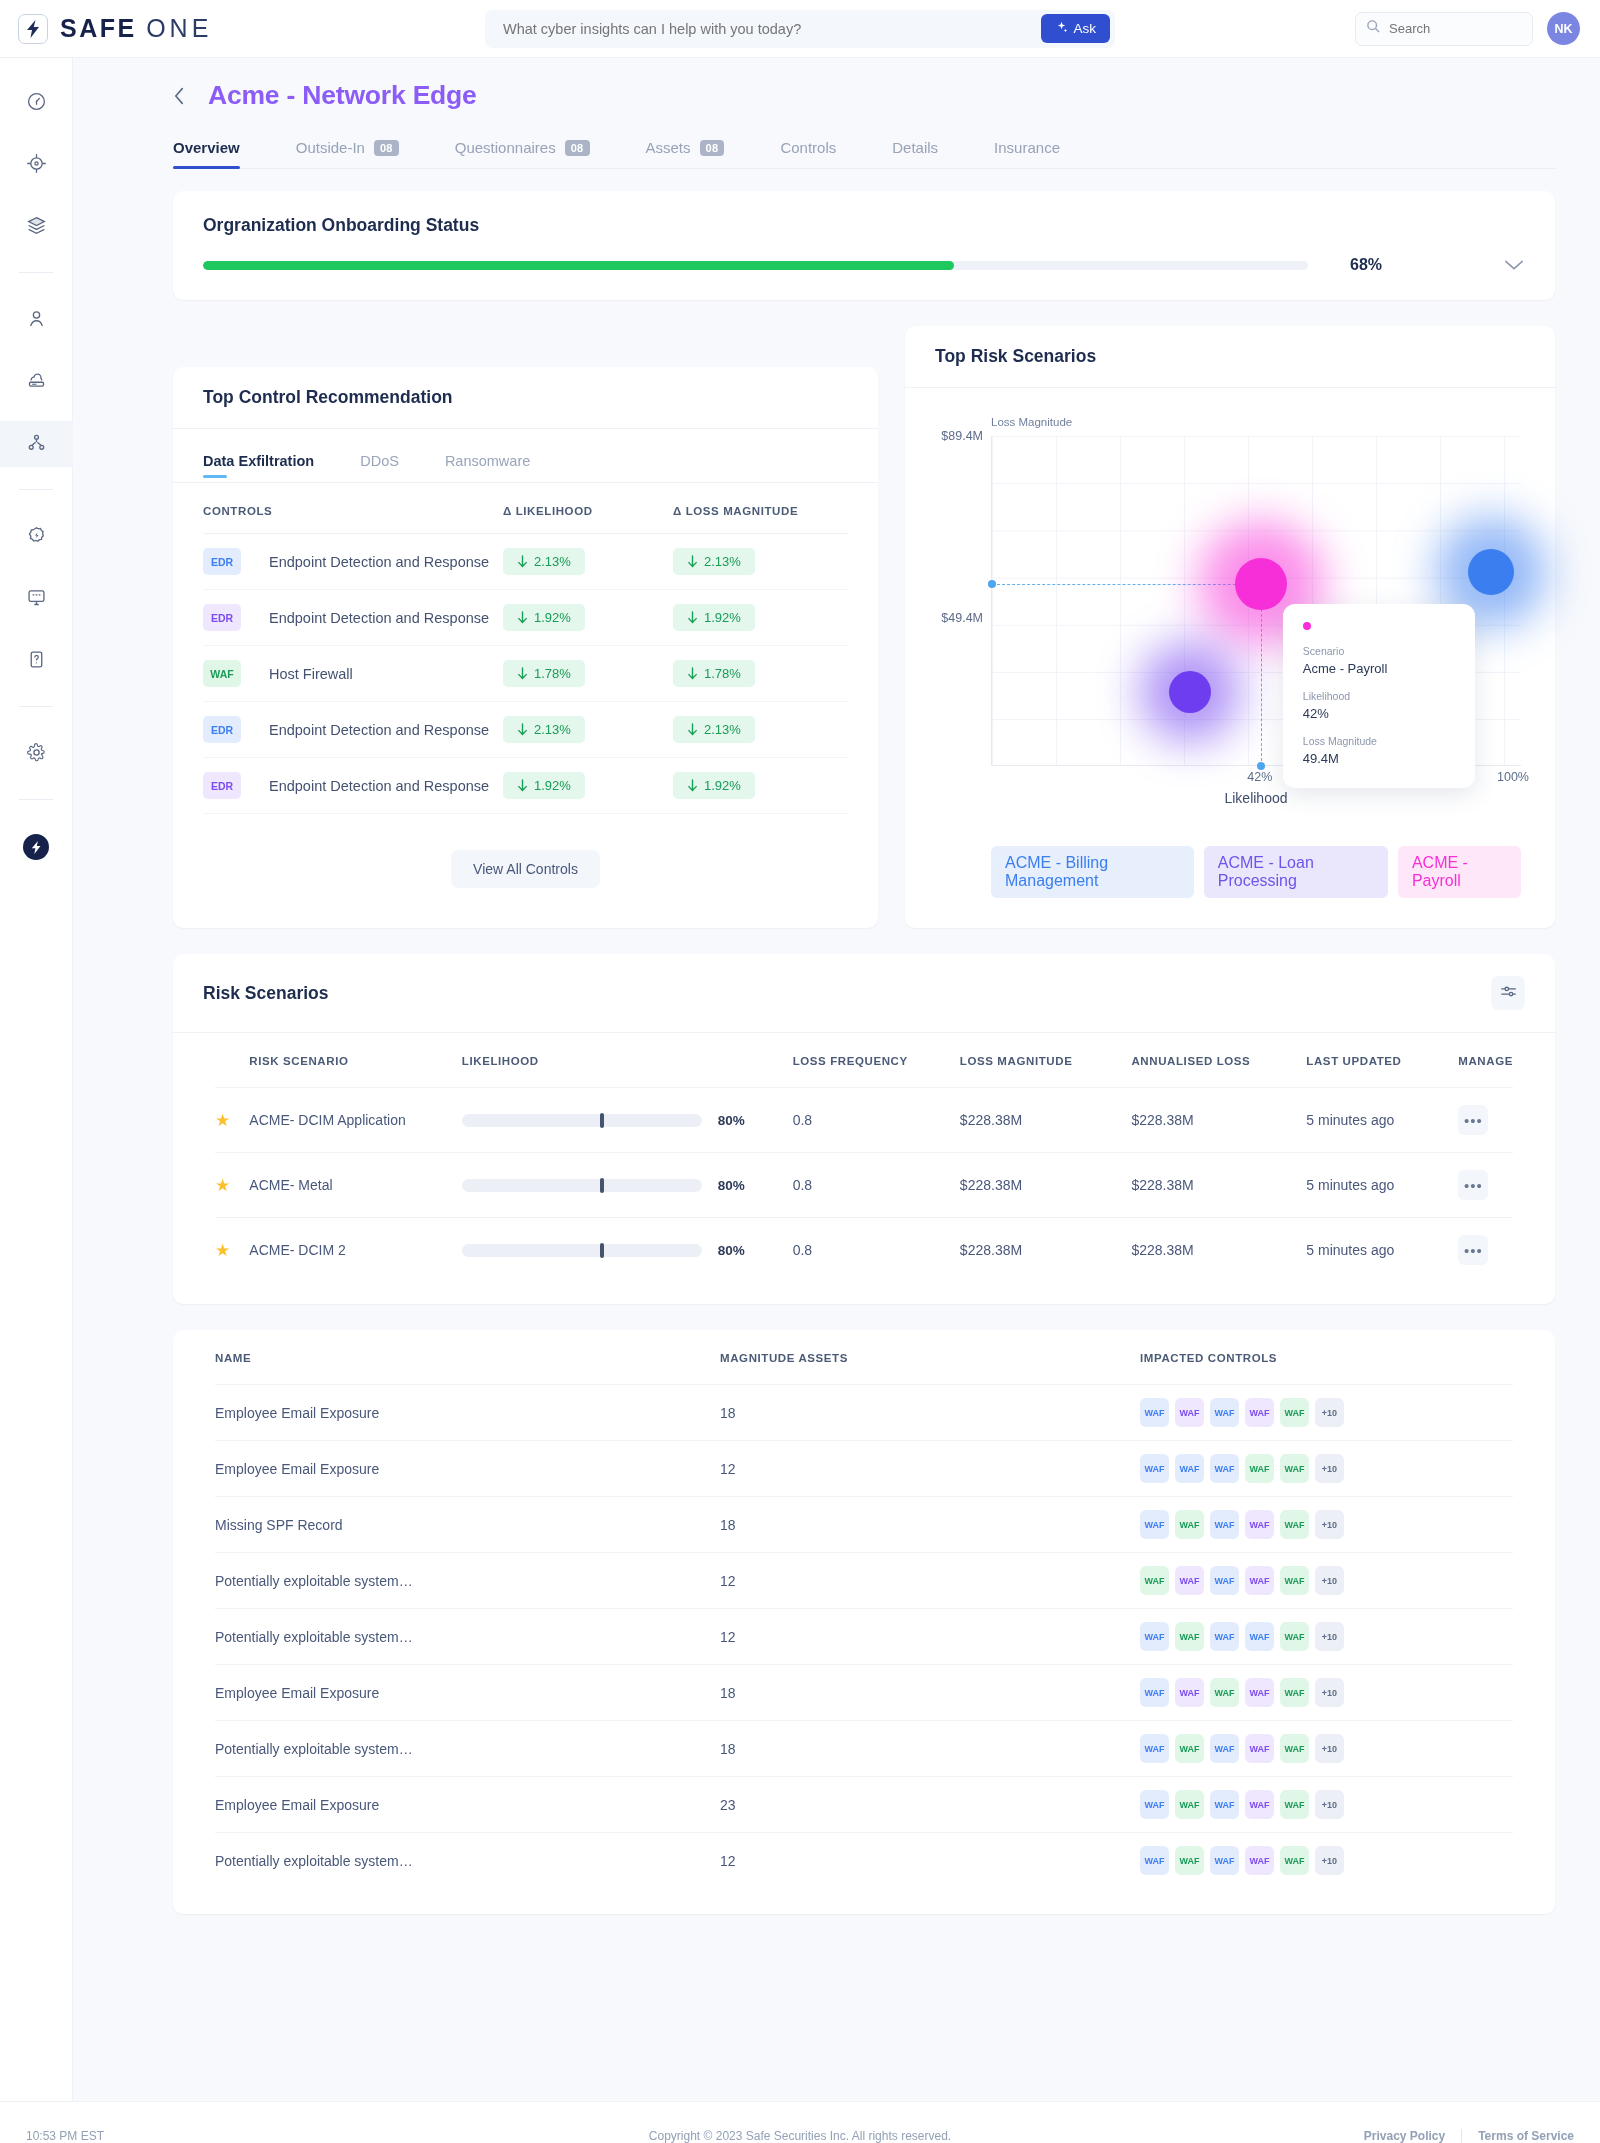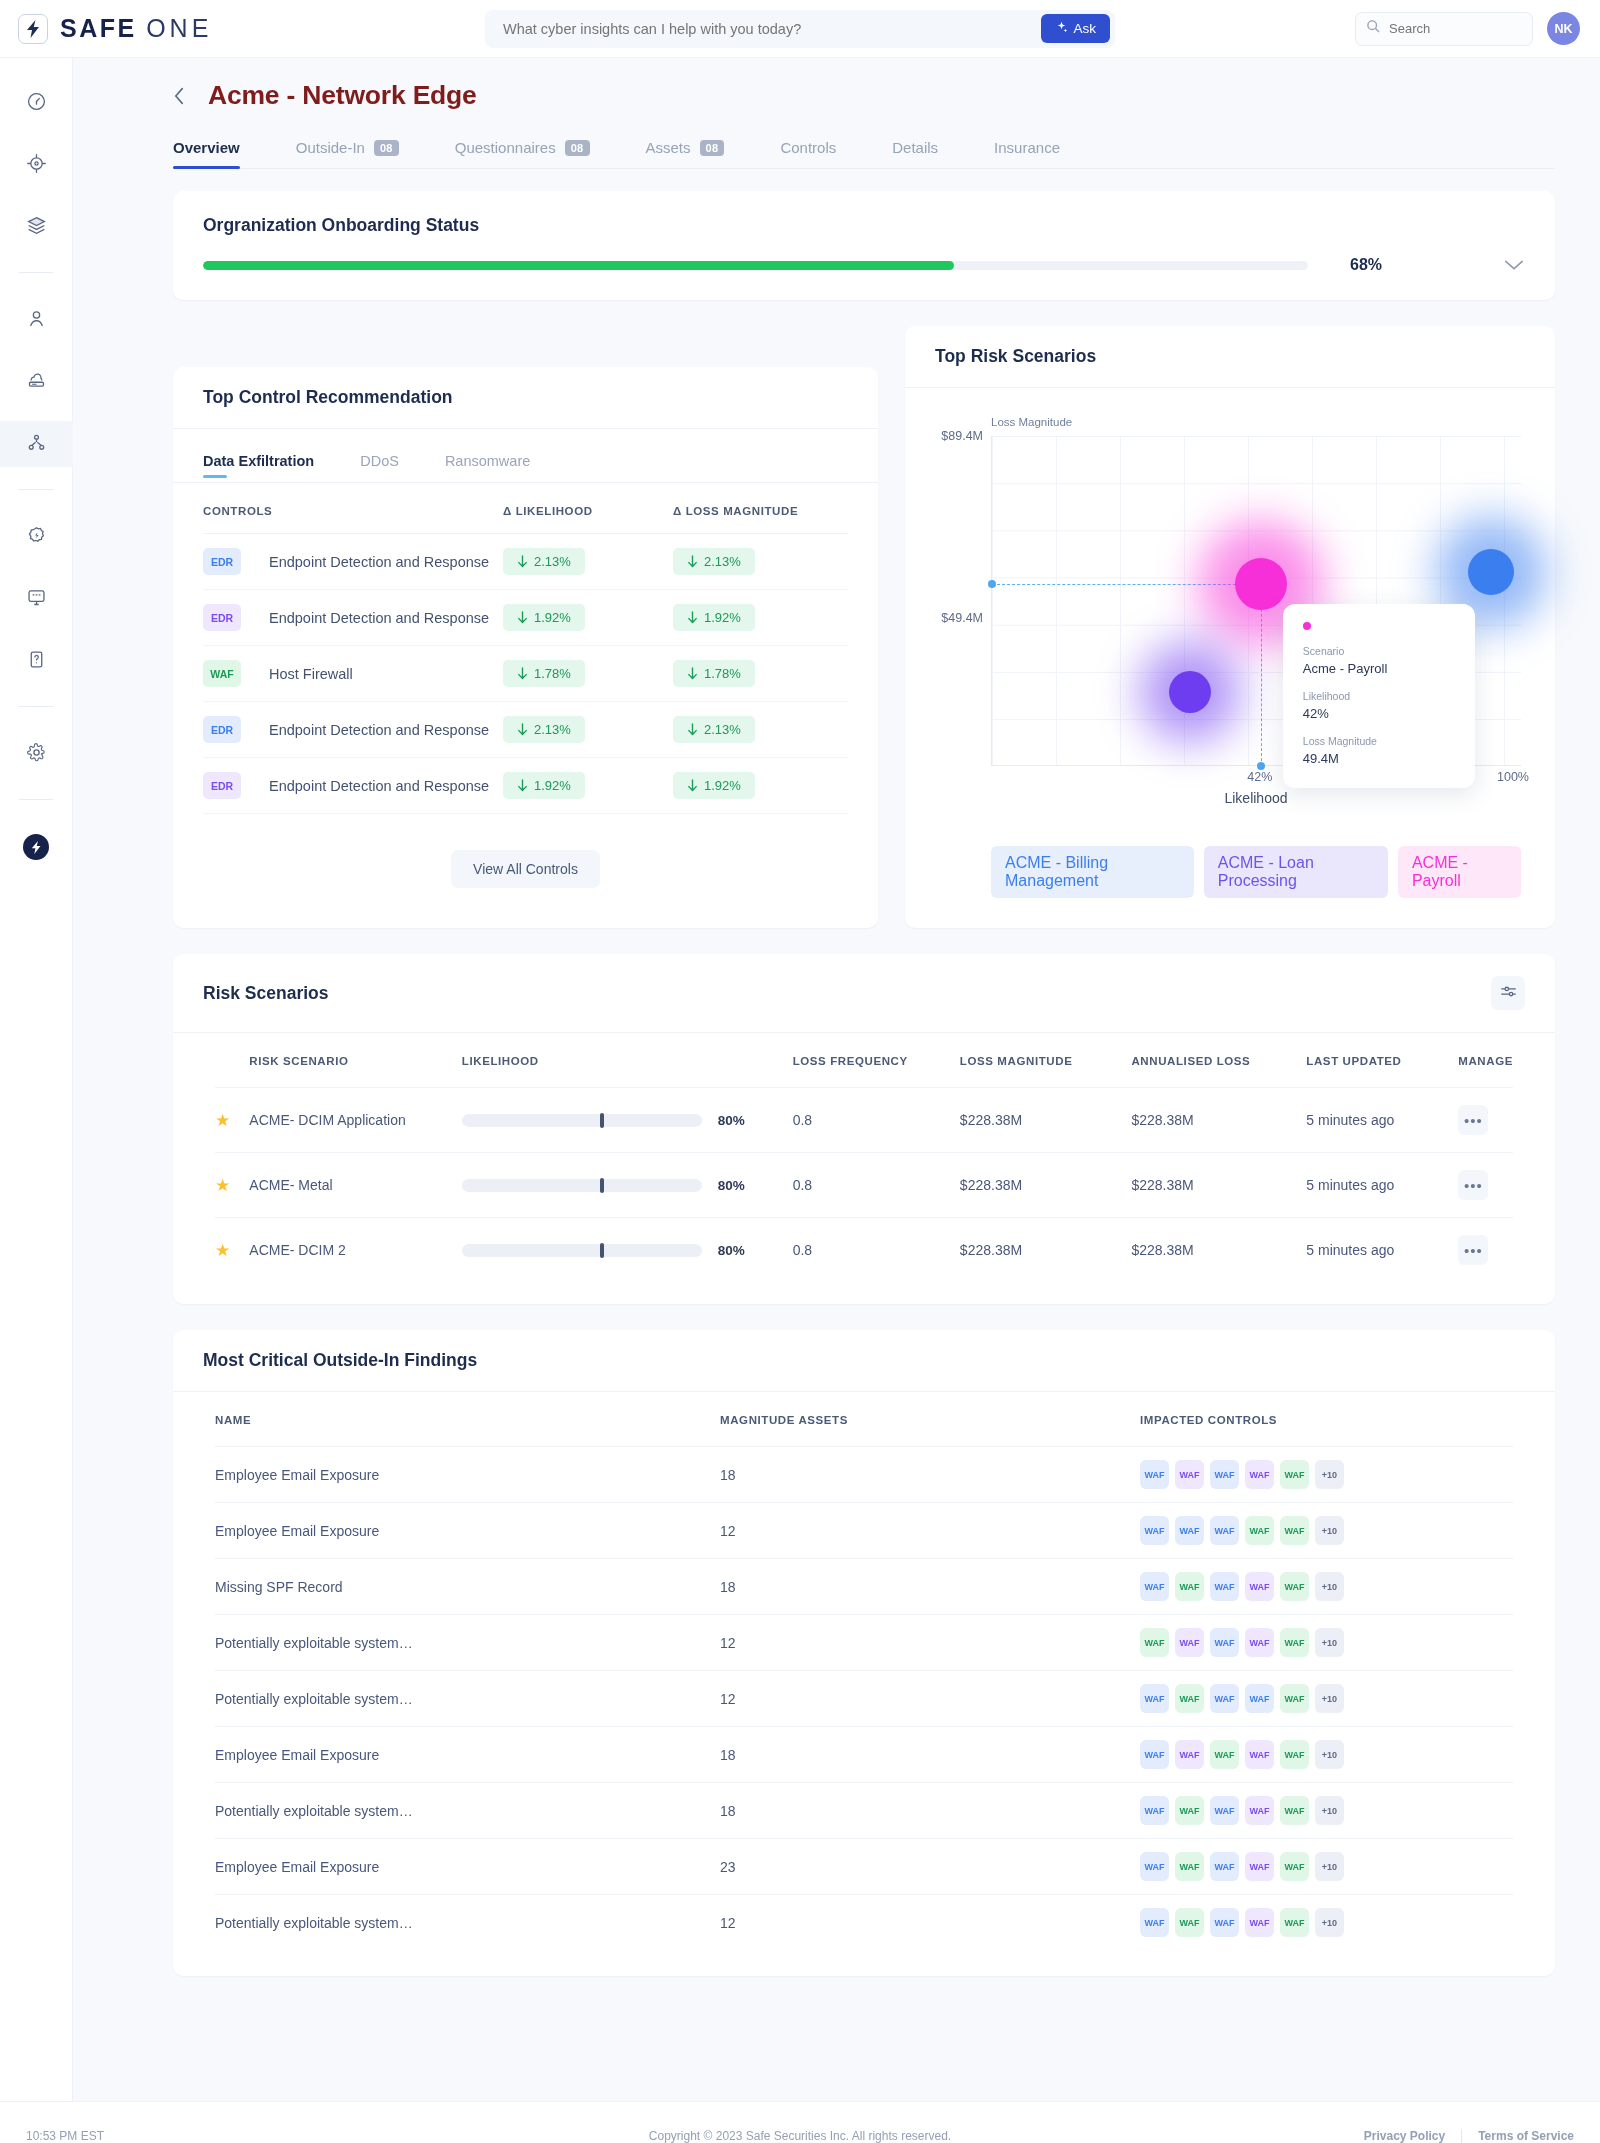--- a/index.html
+++ b/index.html
@@ -66,21 +66,21 @@
   .side-div { width: 34px; height: 1px; background: #e8ecf3; margin: 6px 0 24px; }
   .side-logo {
     width: 26px; height: 26px; border-radius: 50%; background: #16224a;
     display: flex; align-items: center; justify-content: center; color: #fff;
   }
   
   .main { position: absolute; left: 73px; top: 58px; right: 0; bottom: 0; overflow: hidden; }
   .page-head { padding: 22px 45px 0 100px; }
   .title-row { display: flex; align-items: center; gap: 22px; }
   .back-chev { color: #5f6d87; cursor: pointer; display:flex; }
-  .page-title { font-size: 26.5px; font-weight: 700; color: #7f1d1d; letter-spacing: -0.2px; }
+  .page-title { font-size: 26.5px; font-weight: 700; color: #8b5cf6; letter-spacing: -0.2px; }
   .tabs { display: flex; gap: 0; margin-top: 28px; border-bottom: 1px solid #e9edf4; }
   .tab {
     display: flex; align-items: center; gap: 9px; padding: 0 0 12px 0; margin-right: 56px;
     font-size: 15px; color: #98a3b8; cursor: pointer; position: relative;
   }
   .tab.active { color: #1e2d4f; font-weight: 700; }
   .tab.active::after {
     content: ""; position: absolute; left: 0; right: 0; bottom: -1px; height: 3px;
     background: #2f4fd0; border-radius: 2px;
   }
@@ -666,21 +666,20 @@
                 <td>
                   <button class="dots-btn">•••</button>
                 </td>
               </tr>
             </tbody>
         </table>
       </div>
     </div>
 
     <div class="card">
-      <div class="card-head" style="border-bottom:1px solid #eef1f6">Most Critical Outside-In Findings</div>
       <div class="fd-wrap">
         <table class="fd">
           <thead>
               <tr>
             <th style="width:505px">NAME</th>
             <th style="width:420px">MAGNITUDE ASSETS</th>
             <th>IMPACTED CONTROLS</th>
           </tr>
             </thead>
           <tbody id="fd-body">

